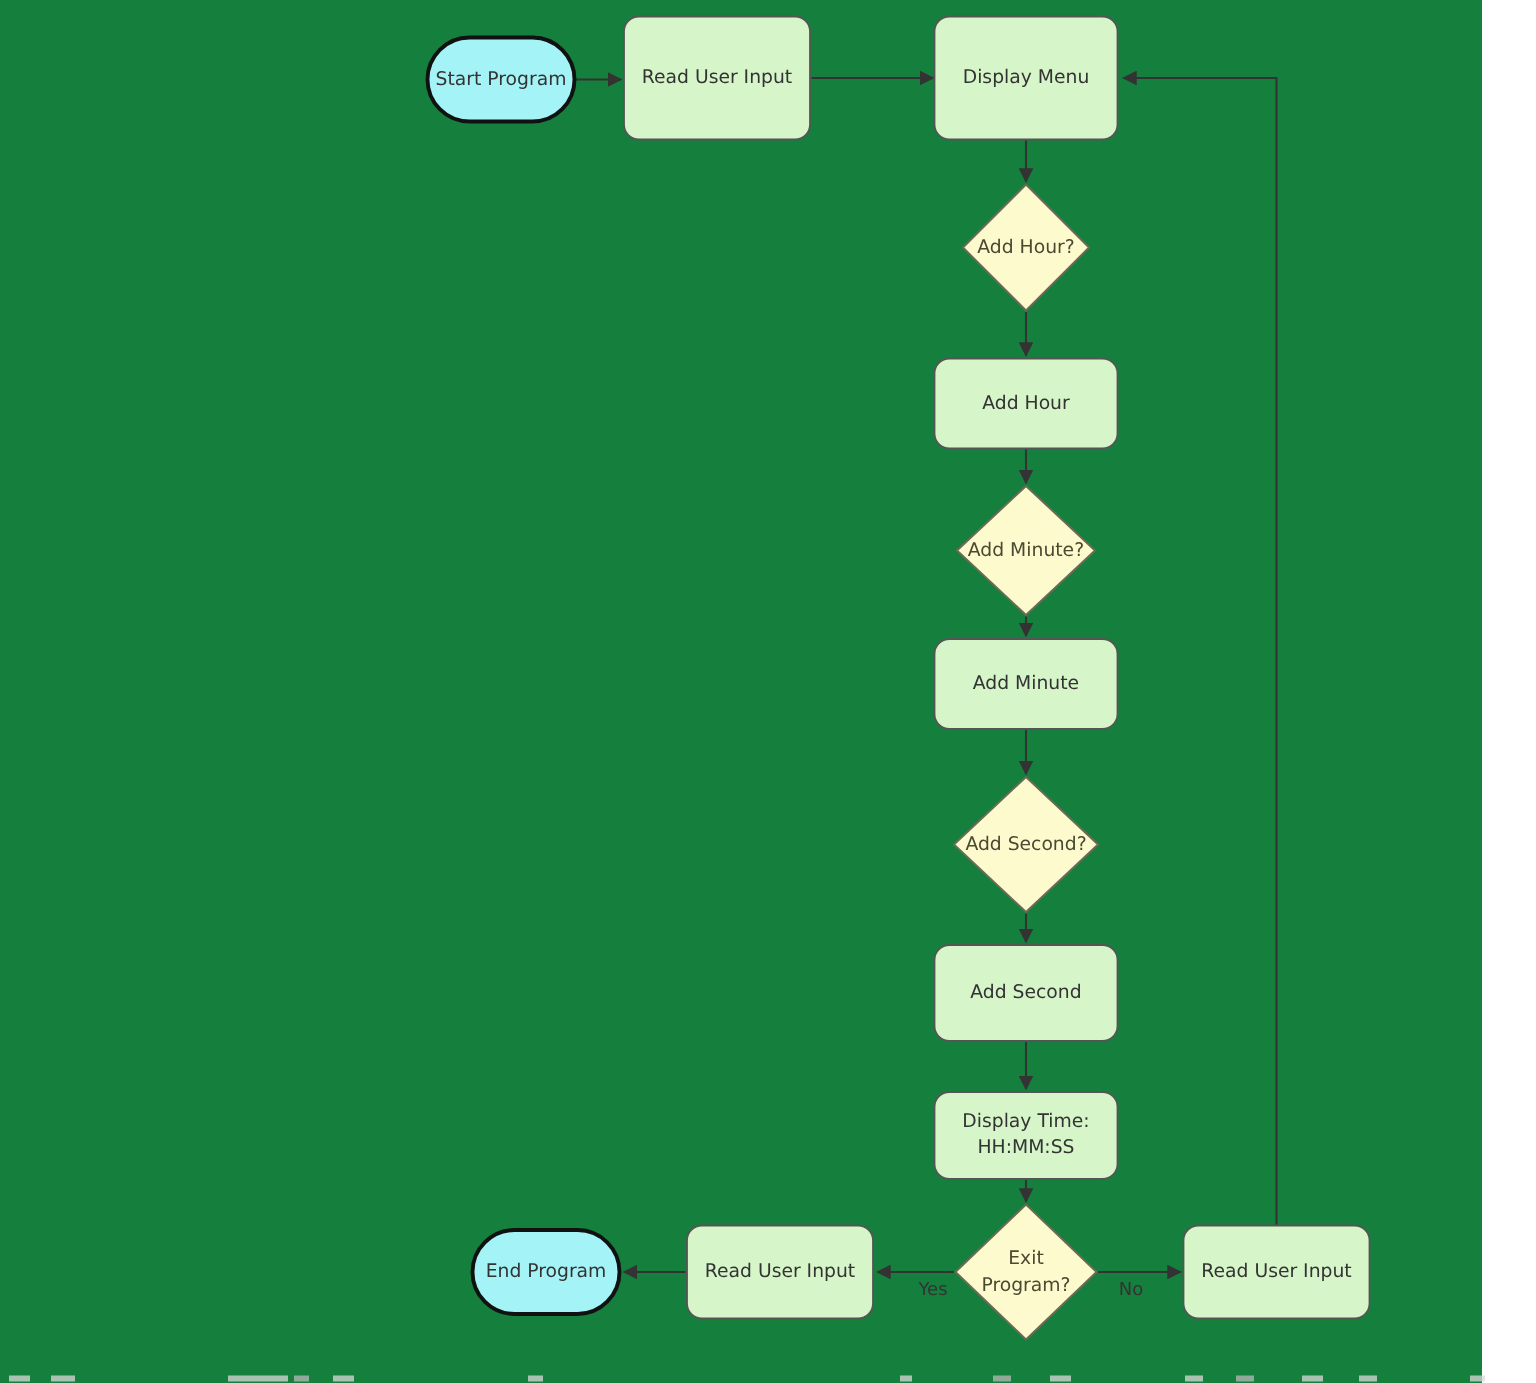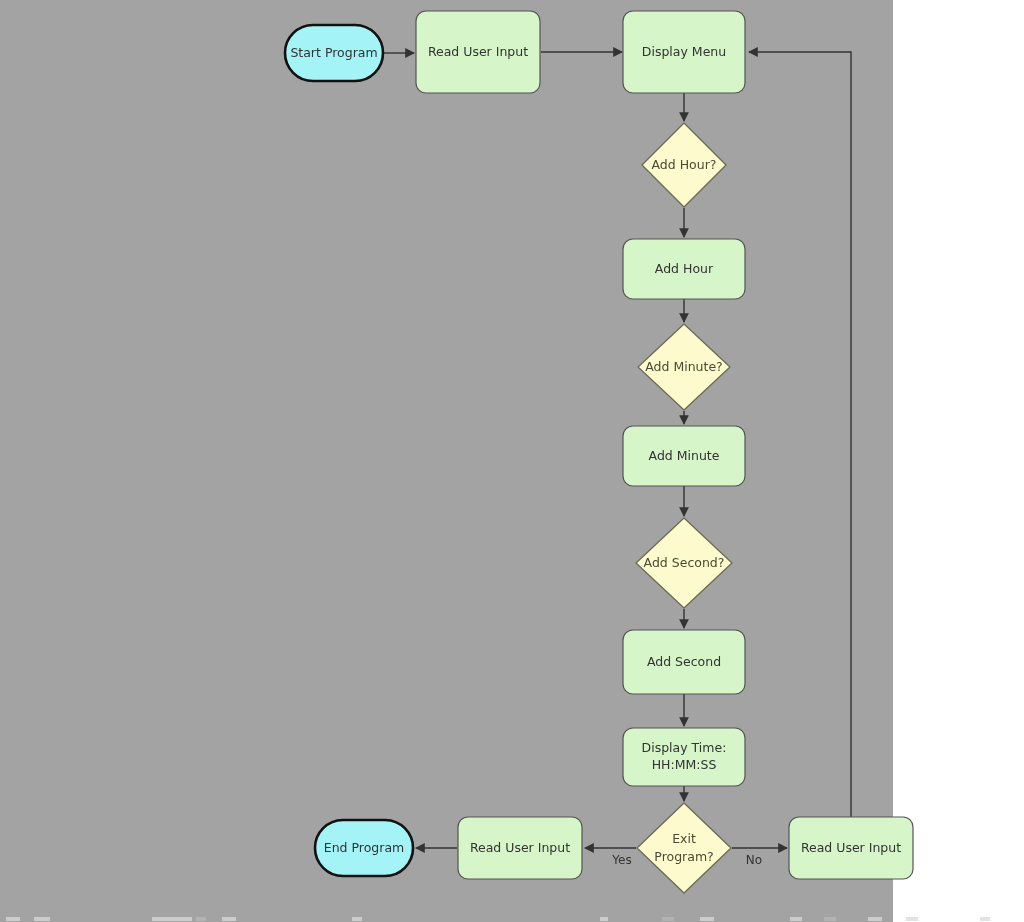--- a/index.html
+++ b/index.html
@@ -8,23 +8,23 @@
     background: #ffffff;
   }
   body {
     width: 1024px;
     height: 922px;
     overflow: hidden;
     font-family: "DejaVu Sans", "Liberation Sans", sans-serif;
   }
   #canvas {
     position: relative;
-    width: 893px;
+    width: 988px;
     height: 922px;
-    background: #a3a3a3;
+    background: #15803d;
   }
   svg#flow {
     position: absolute;
     left: 0;
     top: 0;
     width: 1024px;
     height: 922px;
     display: block;
   }
   .node-label {

